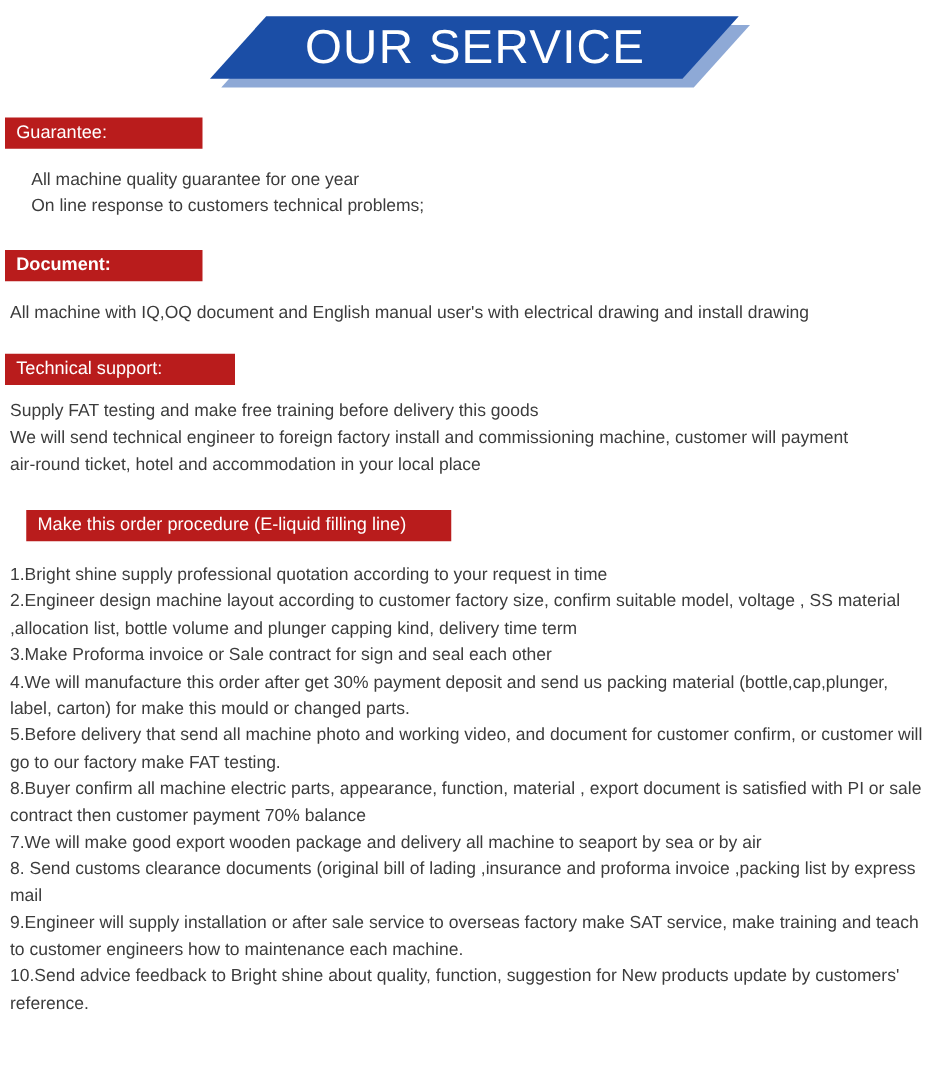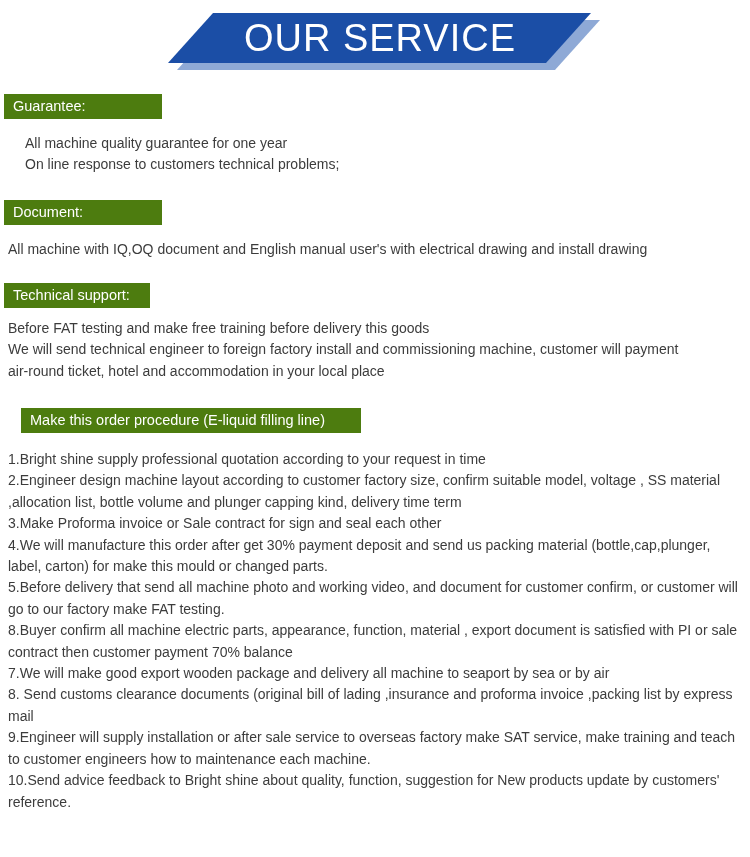--- a/index.html
+++ b/index.html
@@ -17,27 +17,27 @@
     left:213px;top:13px;width:378px;height:50px;
     background:#1b4ea6;transform:skewX(-42deg);transform-origin:0 0;
   }
   .banner-title{
     left:190px;top:13px;width:380px;height:50px;
     display:flex;align-items:center;justify-content:center;
     color:#ffffff;font-size:38px;letter-spacing:1px;white-space:nowrap;
   }
   
   .bar{
-    background:#4d7c0f;color:#ffffff;font-size:14.5px;
+    background:#b91c1c;color:#ffffff;font-size:14.5px;
     height:25px;line-height:25px;padding-left:9px;box-sizing:border-box;
     white-space:nowrap;
   }
   #bar-guarantee {left:4px;top:94px; width:158px;}
-  #bar-document  {left:4px;top:200px;width:158px;}
-  #bar-support   {left:4px;top:283px;width:146px;}
+  #bar-document  {left:4px;top:200px;width:158px;font-weight:bold;}
+  #bar-support   {left:4px;top:283px;width:184px;}
   #bar-procedure {left:21px;top:408px;width:340px;}
   
   .txt{color:#3c3c3c;font-size:14px;line-height:21.4px;}
   .t-line{white-space:nowrap;}
   #p-guarantee {left:25px;top:133px;}
   #p-document  {left:8px;top:239px;}
   #p-support   {left:8px;top:318px;}
   #p-procedure {left:8px;top:449px;}
 </style>
 </head>
@@ -63,21 +63,21 @@
     <span>Document:</span>
   </div>
   <div id="p-document" class="abs txt">
     <div class="t-line">All machine with IQ,OQ document and English manual user's with electrical drawing and install drawing</div>
   </div>
 
   <div id="bar-support" class="abs bar">
     <span>Technical support:</span>
   </div>
   <div id="p-support" class="abs txt">
-    <div class="t-line">Before FAT testing and make free training before delivery this goods</div>
+    <div class="t-line">Supply FAT testing and make free training before delivery this goods</div>
     <div class="t-line">We will send technical engineer to foreign factory install and commissioning machine, customer will payment</div>
     <div class="t-line">air-round ticket, hotel and accommodation in your local place</div>
   </div>
 
   <div id="bar-procedure" class="abs bar">
     <span>Make this order procedure (E-liquid filling line)</span>
   </div>
   <div id="p-procedure" class="abs txt">
     <div class="t-line">1.Bright shine supply professional quotation according to your request in time</div>
     <div class="t-line">2.Engineer design machine layout according to customer factory size, confirm suitable model, voltage , SS material</div>

